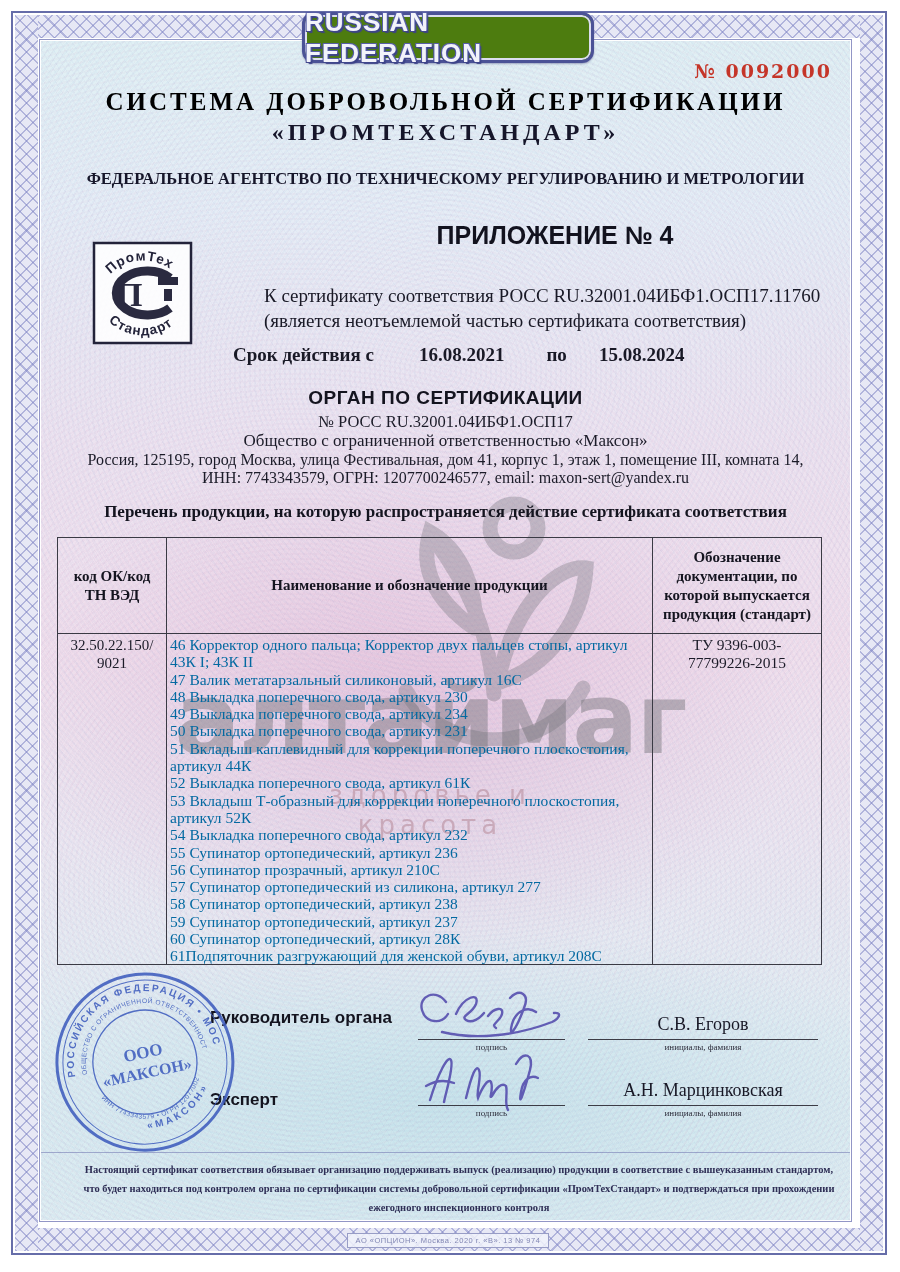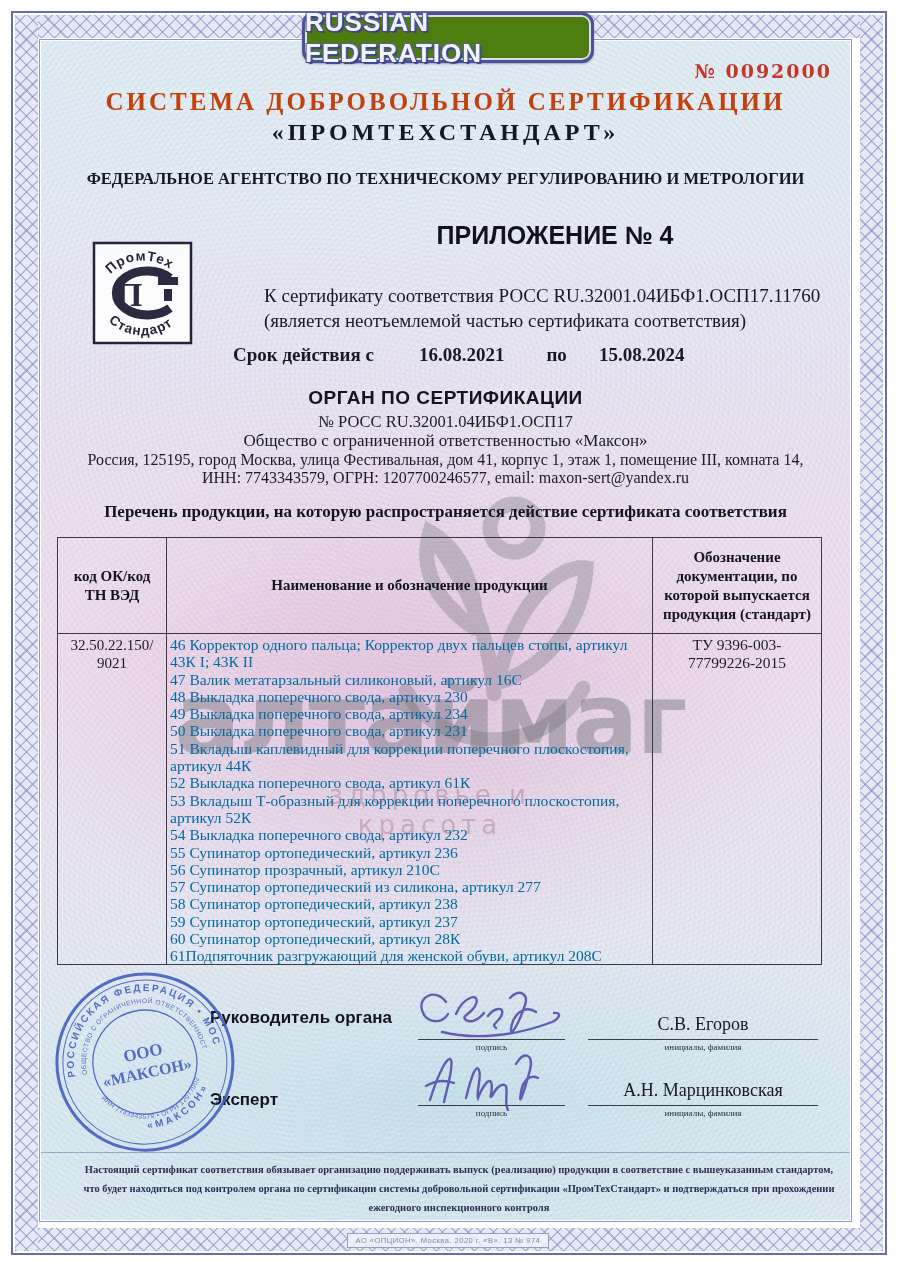--- a/index.html
+++ b/index.html
@@ -31,21 +31,21 @@
   
   .badge{position:absolute;left:302px;top:12px;width:286px;height:45px;background:#4d7c0f;
     border:3px solid #4b5296;border-radius:12px;
     box-shadow:inset 0 0 0 2px #dcdeef, 0 1px 2px rgba(60,60,120,.4);
     display:flex;align-items:center;justify-content:center;z-index:6;}
   .badge span{font:800 26px "Liberation Sans",sans-serif;color:#f2f3fa;letter-spacing:1px;
     text-shadow:-1px -1px 0 #575ea6,1px -1px 0 #575ea6,-1px 1px 0 #40478c,2px 2px 1px #3c4288;}
   .cert-no{position:absolute;right:68px;top:60px;font:600 19px "DejaVu Serif",serif;
     color:#c53529;letter-spacing:2px;z-index:5;}
   .centered{position:absolute;left:41px;right:50px;text-align:center;z-index:4;}
-  .t1{top:88px;font:700 25px "Liberation Serif",serif;letter-spacing:3px;color:#c2410c;}
+  .t1{top:88px;font:700 25px "Liberation Serif",serif;letter-spacing:3px;color:#000000;}
   .t2{top:119px;font:700 24px "Liberation Serif",serif;letter-spacing:4px;color:#16162a;}
   .t3{top:151px;font:700 14.5px "Liberation Serif",serif;color:#16162a;}
   .t4{top:169px;font:700 16.5px "Liberation Serif",serif;color:#16162a;}
   .appendix-title{position:absolute;left:350px;top:221px;width:410px;text-align:center;
     font:800 25px "Liberation Sans",sans-serif;color:#12121e;z-index:4;}
   .cert-ref{position:absolute;left:264px;top:283px;font:400 19px "Liberation Serif",serif;
     line-height:25px;color:#191926;z-index:4;}
   .validity{position:absolute;left:233px;top:344px;font:600 19px "Liberation Serif",serif;
     color:#191926;z-index:4;display:flex;}
   .validity .gap1{margin-left:45px;} .validity .gap2{margin-left:42px;} .validity .gap3{margin-left:32px;}

